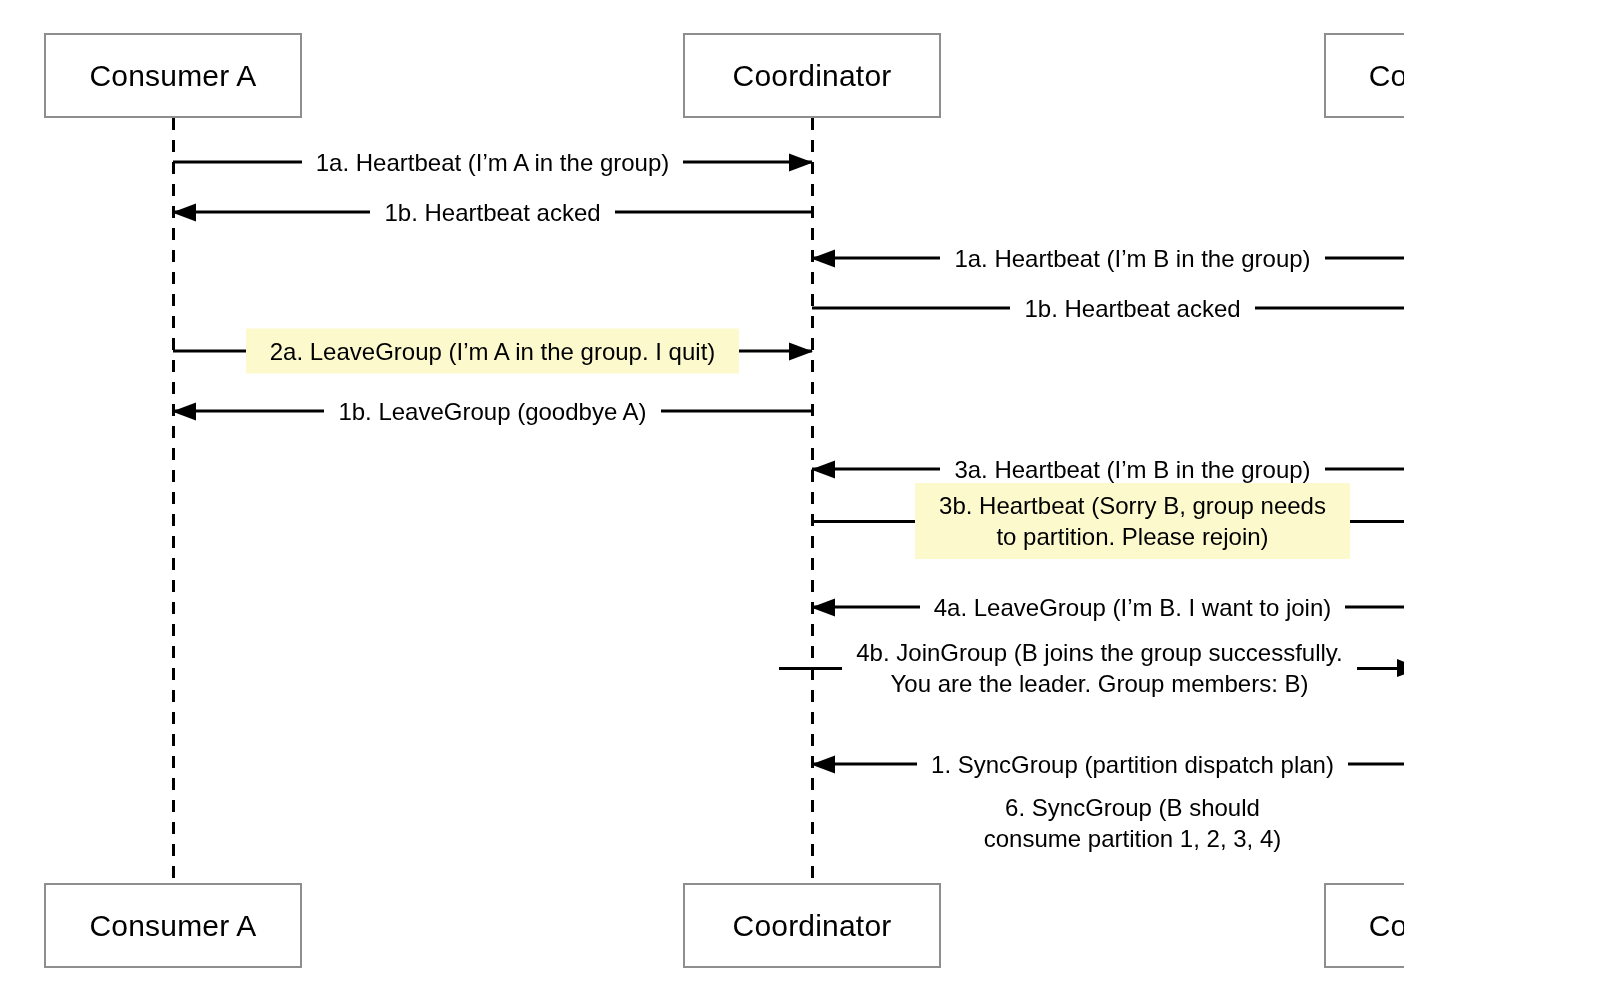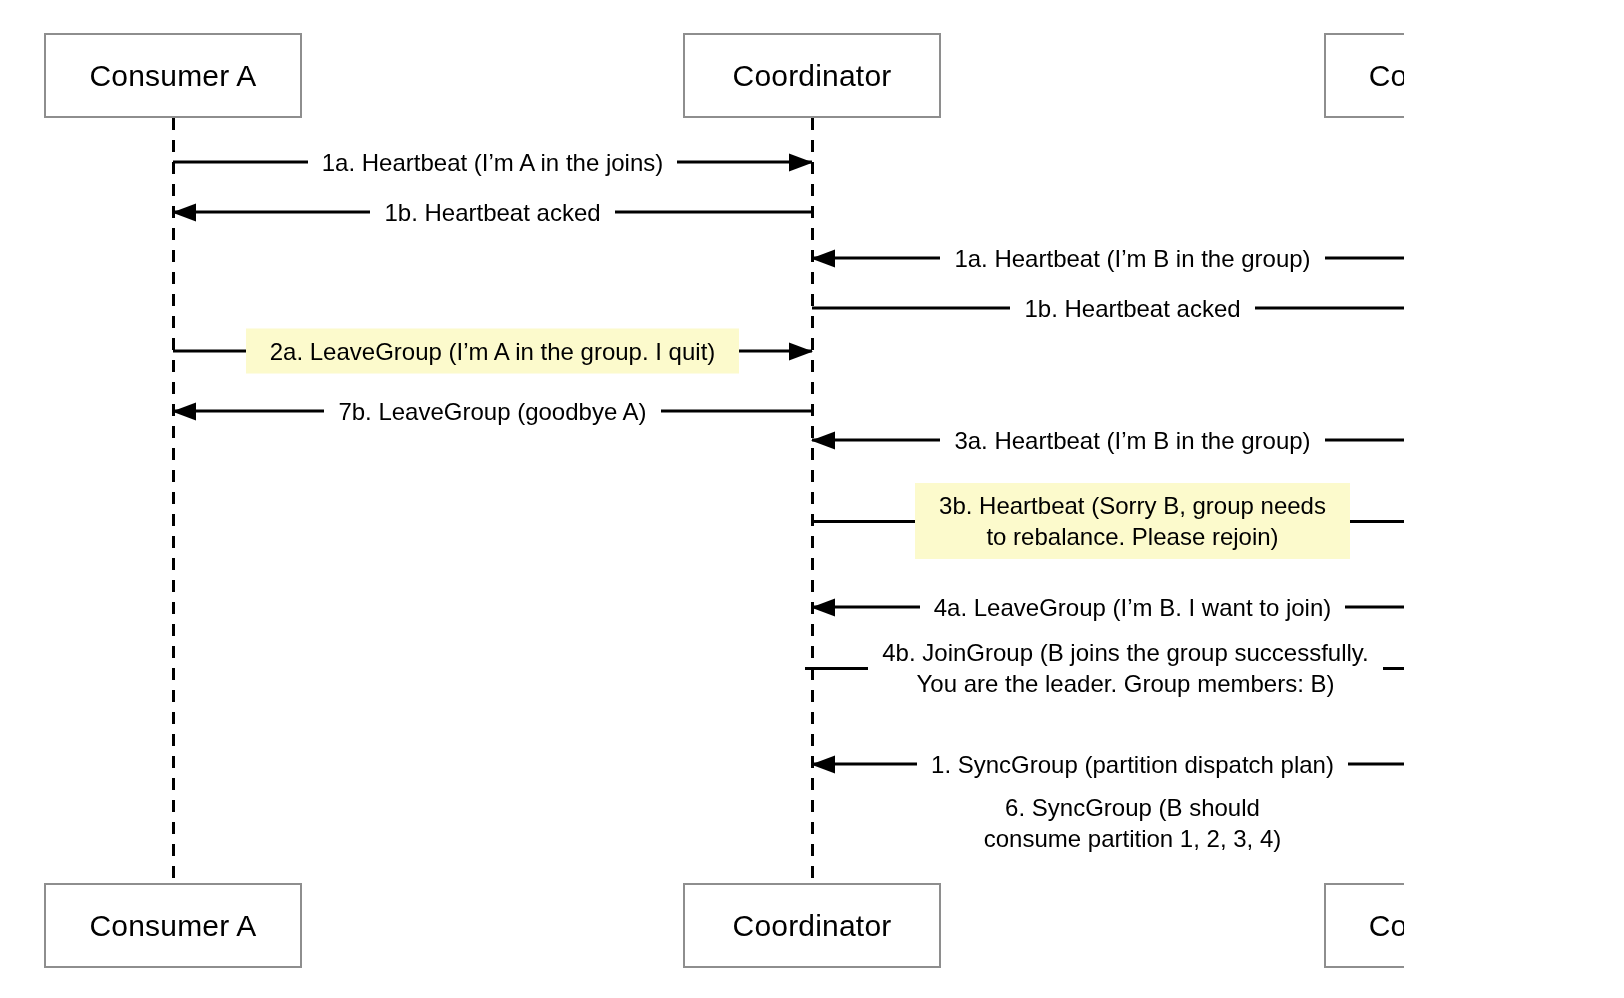--- a/index.html
+++ b/index.html
@@ -92,21 +92,21 @@
     <div class="lifeline" style="left: 1451.5px;"></div>
     <div class="actor-box" style="left: 1324px; top: 33px; border-color: rgb(142, 142, 142);">
       <span class="actor-label">Consumer B</span>
     </div>
     <div class="actor-box" style="left: 1324px; top: 883px; border-color: rgb(142, 142, 142);">
       <span class="actor-label">Consumer B</span>
     </div>
     <div class="message" style="left: 173px; width: 639px; top: 162px;">
       <div class="msg-seg"></div>
       <div class="msg-label">
-        <div>1a. Heartbeat (I’m A in the joins)</div>
+        <div>1a. Heartbeat (I’m A in the group)</div>
       </div>
       <div class="msg-seg"></div>
       <div class="arrowhead dir-right"></div>
     </div>
     <div class="message" style="left: 173px; width: 639px; top: 212px;">
       <div class="msg-seg"></div>
       <div class="msg-label">
         <div>1b. Heartbeat acked</div>
       </div>
       <div class="msg-seg"></div>
@@ -132,51 +132,51 @@
       <div class="msg-seg"></div>
       <div class="msg-label highlighted" style="background: rgb(252, 250, 204);">
         <div>2a. LeaveGroup (I’m A in the group. I quit)</div>
       </div>
       <div class="msg-seg"></div>
       <div class="arrowhead dir-right"></div>
     </div>
     <div class="message" style="left: 173px; width: 639px; top: 411px;">
       <div class="msg-seg"></div>
       <div class="msg-label">
-        <div>7b. LeaveGroup (goodbye A)</div>
-      </div>
-      <div class="msg-seg"></div>
-      <div class="arrowhead dir-left"></div>
-    </div>
-    <div class="message" style="left: 812px; width: 641px; top: 440px;">
+        <div>1b. LeaveGroup (goodbye A)</div>
+      </div>
+      <div class="msg-seg"></div>
+      <div class="arrowhead dir-left"></div>
+    </div>
+    <div class="message" style="left: 812px; width: 641px; top: 469px;">
       <div class="msg-seg"></div>
       <div class="msg-label">
         <div>3a. Heartbeat (I’m B in the group)</div>
       </div>
       <div class="msg-seg"></div>
       <div class="arrowhead dir-left"></div>
     </div>
     <div class="message" style="left: 812px; width: 641px; top: 521px; justify-content: space-between;">
       <div class="msg-seg"></div>
       <div class="msg-label highlighted" style="background: rgb(252, 250, 204);">
         <div>3b. Heartbeat (Sorry B, group needs</div>
-        <div>to rebalance. Please rejoin)</div>
+        <div>to partition. Please rejoin)</div>
       </div>
       <div class="msg-seg"></div>
       <div class="arrowhead dir-right"></div>
     </div>
     <div class="message" style="left: 812px; width: 641px; top: 607px;">
       <div class="msg-seg"></div>
       <div class="msg-label">
         <div>4a. LeaveGroup (I’m B. I want to join)</div>
       </div>
       <div class="msg-seg"></div>
       <div class="arrowhead dir-left"></div>
     </div>
-    <div class="message" style="left: 805px; width: 641px; top: 668px;">
+    <div class="message" style="left: 779px; width: 641px; top: 668px;">
       <div class="msg-seg"></div>
       <div class="msg-label">
         <div>4b. JoinGroup (B joins the group successfully.</div>
         <div>You are the leader. Group members: B)</div>
       </div>
       <div class="msg-seg"></div>
       <div class="arrowhead dir-right"></div>
     </div>
     <div class="message" style="left: 812px; width: 641px; top: 764px;">
       <div class="msg-seg"></div>

